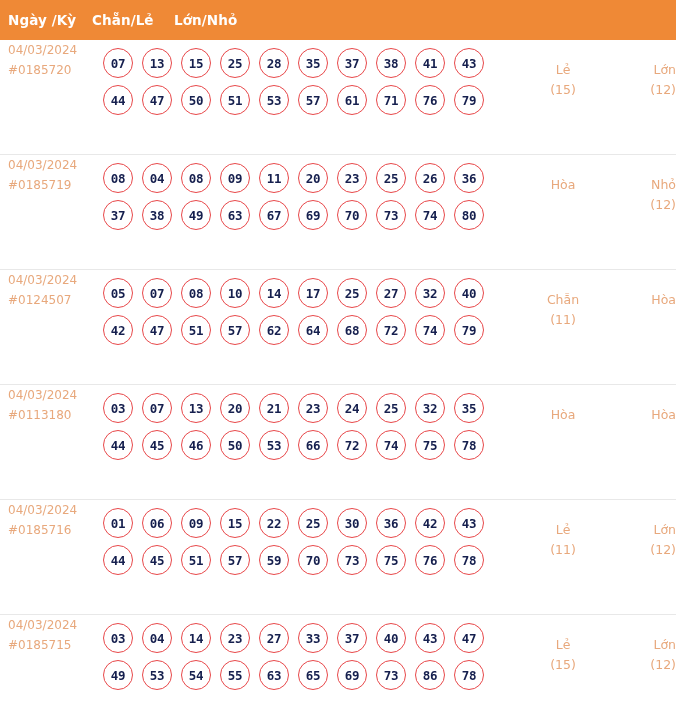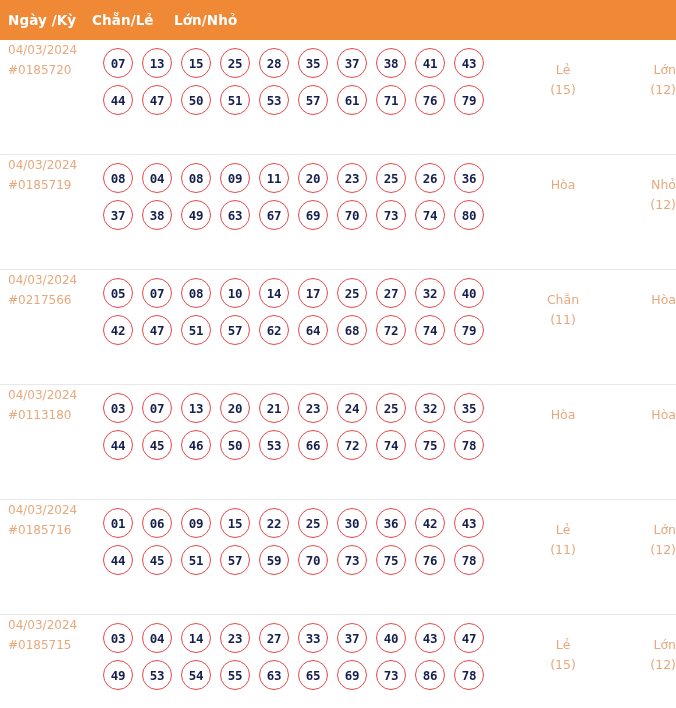--- a/index.html
+++ b/index.html
@@ -179,21 +179,21 @@
           <span class="cnt"></span>
         </div>
         <div class="cell-bs">
           <span class="cnt">Nhỏ</span>
           <span class="cnt">(12)</span>
         </div>
       </div>
       <div class="row">
         <div class="cell-date">
           <span class="kyline">04/03/2024</span>
-          <span class="kyline">#0217566</span>
+          <span class="kyline">#0124507</span>
         </div>
         <div class="cell-result">
           <div class="numrow">
             <div class="ball">05</div>
             <div class="ball">07</div>
             <div class="ball">08</div>
             <div class="ball">10</div>
             <div class="ball">14</div>
             <div class="ball">17</div>
             <div class="ball">25</div>

